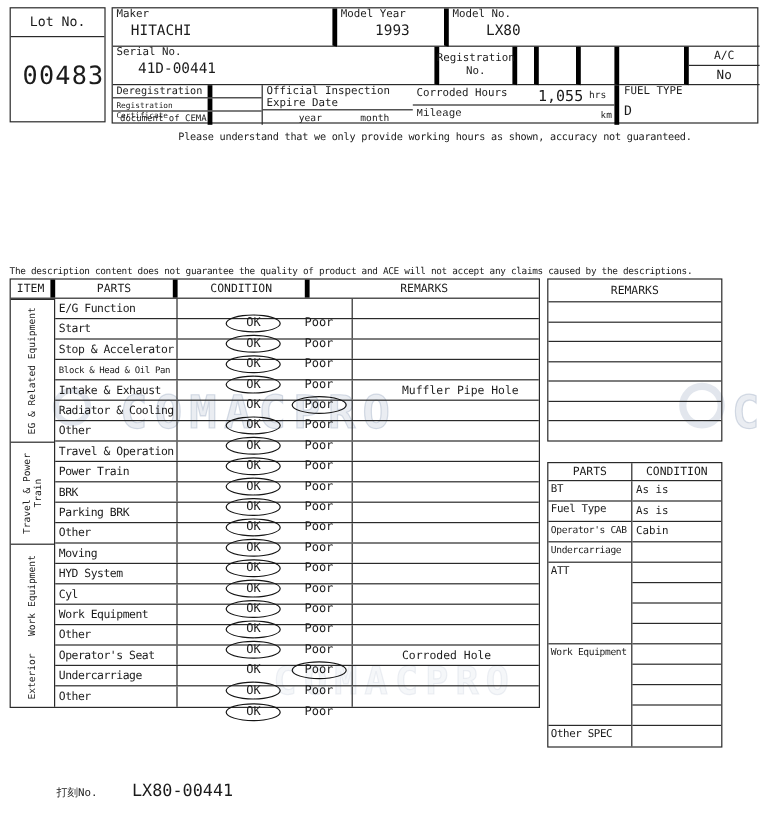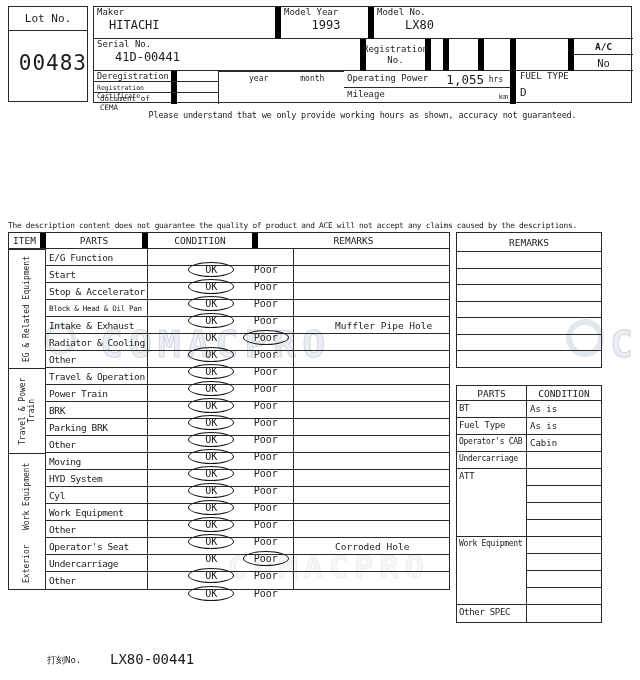--- a/index.html
+++ b/index.html
@@ -3,21 +3,21 @@
 <meta charset="utf-8">
 <style>
   html,body { margin:0; padding:0; }
   body {
     width:640px; height:680px; position:relative; background:#ffffff;
     font-family:"DejaVu Sans Mono","Liberation Mono",monospace;
     color:#1b1b1b; overflow:hidden;
   }
   .abs { position:absolute; }
   .b  { border:1px solid #2a2a2a; box-sizing:border-box; }
-  .br { border-right:6px solid #000000; }
+  .br { border-right:4px solid #000000; }
   .bb { border-bottom:1px solid #2a2a2a; }
   .cell { box-sizing:border-box; position:absolute; }
 
   
   .wm-text {
     position:absolute; font-weight:bold; letter-spacing:6px;
     color:rgba(158,172,194,0.22); -webkit-text-stroke:1px rgba(158,172,194,0.40);
     pointer-events:none; white-space:nowrap;
   }
   .wm-circle {
@@ -136,47 +136,51 @@
   <div class="cell hcell br bb" style="left:0; top:32px; width:272px; height:32px;">
     <div class="lbl">Serial No.</div>
     <div class="val" style="padding-left:18px;">41D-00441</div>
   </div>
   <div class="cell br bb" style="left:272px; top:32px; width:65px; height:32px; display:flex; align-items:center; justify-content:center; text-align:center; font-size:9px; line-height:1.15;">Registration No.</div>
   <div class="cell br bb" style="left:337px; top:32px; width:18px; height:32px;"></div>
   <div class="cell br bb" style="left:355px; top:32px; width:35px; height:32px;"></div>
   <div class="cell br bb" style="left:390px; top:32px; width:32px; height:32px;"></div>
   <div class="cell br bb" style="left:422px; top:32px; width:58px; height:32px;"></div>
   <div class="cell bb" style="left:480px; top:32px; width:59px; height:32px;">
-    <div class="bb" style="height:16px; display:flex; align-items:center; justify-content:center; font-size:9.5px; box-sizing:border-box;font-weight:bold;">A/C</div>
+    <div class="bb" style="height:16px; display:flex; align-items:center; justify-content:center; font-size:9.5px; box-sizing:border-box;">A/C</div>
     <div style="height:15px; display:flex; align-items:center; justify-content:center; font-size:10.5px;">No</div>
   </div>
 
   <div class="cell" style="left:0; top:64px; width:124px; height:33px;">
     <div class="bb" style="height:11px; display:flex; box-sizing:border-box;">
       <div class="br" style="width:83px; font-size:8.5px; padding-left:3px; box-sizing:border-box;">Deregistration</div>
       <div style="flex:1;"></div>
     </div>
     <div class="bb" style="height:11px; display:flex; box-sizing:border-box;">
       <div class="br" style="width:83px; font-size:6.5px; padding-left:3px; padding-top:2px; box-sizing:border-box;">Registration Certificate</div>
       <div style="flex:1;"></div>
     </div>
     <div style="height:11px; display:flex; box-sizing:border-box;">
       <div class="br" style="width:83px; font-size:7.5px; padding-left:6px; padding-top:1px; box-sizing:border-box;">document of CEMA</div>
       <div style="flex:1;"></div>
     </div>
   </div>
   <div class="cell" style="left:124px; top:64px; width:126px; height:33px; border-left:1px solid #2a2a2a;">
+    <div style="height:20px; padding:1px 0 0 3px; box-sizing:border-box;">
+      <div class="lbl">Official Inspection</div>
+      <div class="lbl">Expire Date</div>
+    </div>
     <div style="height:13px; border-top:1px solid #2a2a2a; box-sizing:border-box; display:flex; align-items:center; padding-left:30px; gap:32px;">
       <span class="sub-lbl">year</span>
       <span class="sub-lbl">month</span>
     </div>
   </div>
   <div class="cell br" style="left:250px; top:64px; width:172px; height:33px;">
     <div class="bb" style="height:17px; display:flex; align-items:center; box-sizing:border-box; padding:0 2px 0 3px;">
-      <span class="lbl" style="flex:1;">Operating Power</span>
+      <span class="lbl" style="flex:1;">Corroded Hours</span>
       <span style="font-size:12.5px;">1,055</span>
       <span class="sub-lbl" style="width:24px; text-align:center;">hrs</span>
     </div>
     <div style="height:16px; display:flex; align-items:center; box-sizing:border-box; padding:0 2px 0 3px;font-family:Liberation Mono, monospace;">
       <span class="lbl" style="flex:1;">Mileage</span>
       <span></span>
       <span class="sub-lbl" style="width:24px; text-align:right;">km</span>
     </div>
   </div>
   <div class="cell" style="left:422px; top:64px; width:117px; height:33px; padding:1px 0 0 4px;">

